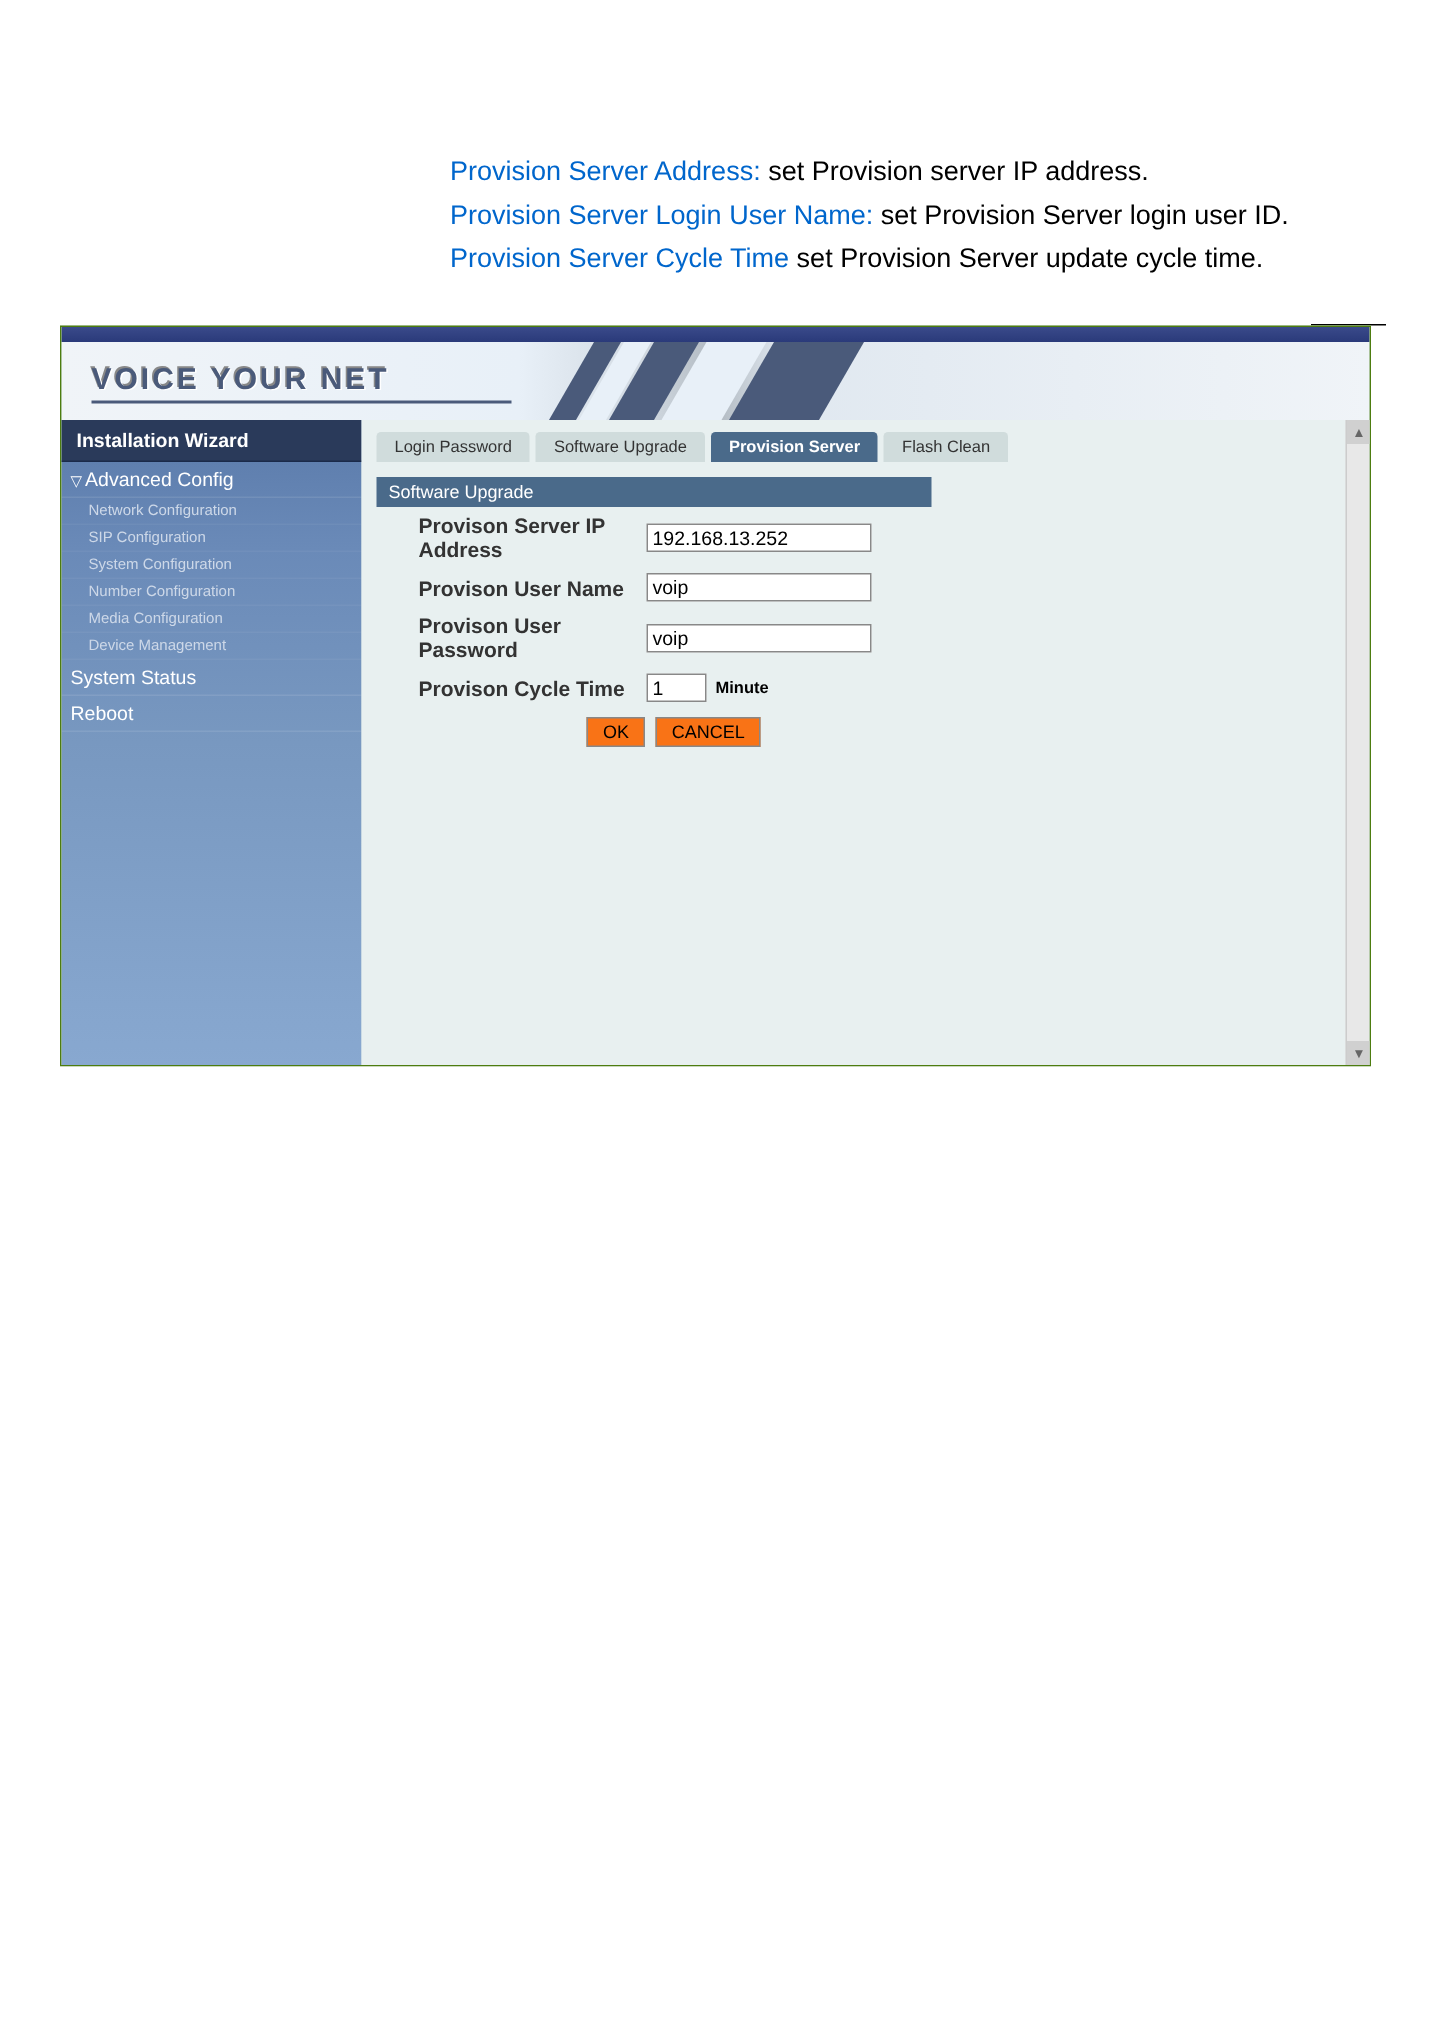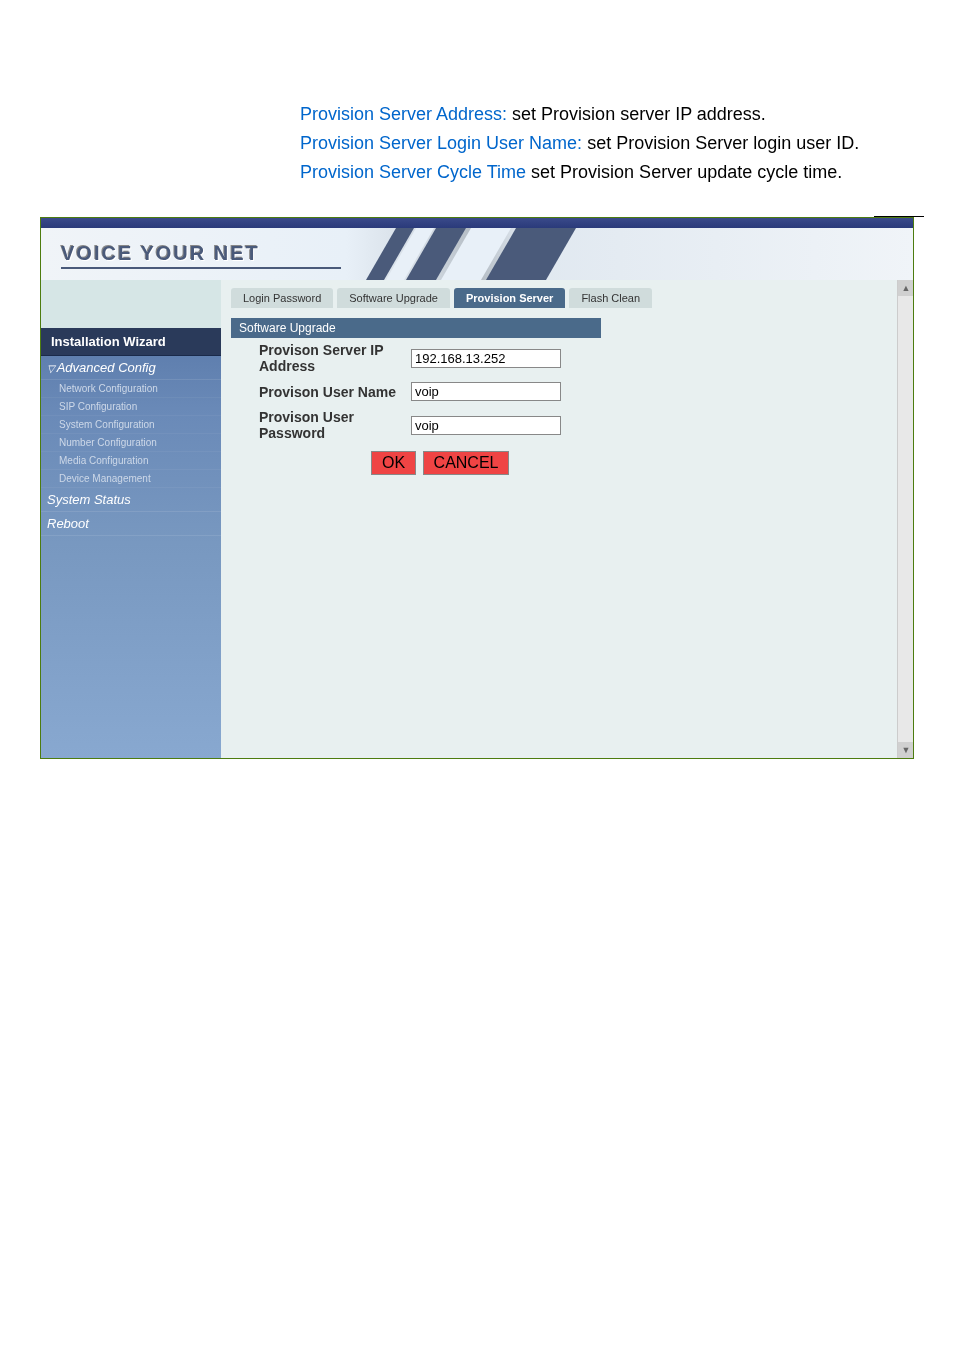--- a/index.html
+++ b/index.html
@@ -45,40 +45,38 @@
   .slashes .sl {
     position: absolute;
     width: 18px;
     height: 52px;
     background: #4a5a7a;
     transform: skewX(-30deg);
   }
   .slashes .sl.w { background: #e8f0f8; }
   .content { display: flex; }
   .sidebar {
-    width: 180px;
+    width: 200px;
     background: linear-gradient(to bottom, #5a7aaa, #6a8ab8 20%, #7898c0 50%, #88a8d0 100%);
     padding: 0;
     min-height: 430px;
-    margin-top: 48px;
   }
   .nav-primary {
     background: #2a3a5a;
     color: #fff;
     font-size: 13px;
     font-weight: bold;
     padding: 6px 10px;
     border-bottom: 1px solid #1a2a4a;
   }
   .nav-section {
     color: #fff;
     font-size: 13px;
     padding: 4px 10px 4px 6px;
     border-bottom: 1px solid rgba(255,255,255,0.1);
-    font-style: italic;
   }
   .nav-section .tri { display: inline-block; margin-right: 2px; font-size: 10px; }
   .nav-sub {
     color: #cdd8e8;
     font-size: 10px;
     padding: 3px 10px 3px 18px;
     border-bottom: 1px solid rgba(255,255,255,0.05);
   }
   .main {
     flex: 1;
@@ -124,23 +122,23 @@
     font-size: 13px;
     padding: 1px 3px;
     border: 1px solid #888;
     background: #fff;
     width: 150px;
   }
   .form-input.small { width: 40px; }
   .form-unit { font-size: 11px; font-weight: bold; margin-left: 6px; }
   .buttons { padding: 6px 0 6px 140px; }
   .btn {
-    font-size: 16px;
+    font-size: 12px;
     padding: 2px 10px;
-    background: #ef4444;
+    background: #f97316;
     border: 1px solid #888;
     margin-right: 2px;
   }
   .scrolltrack {
     position: absolute;
     right: 0; top: 0;
     width: 16px;
     height: 100%;
     background: #e8e8e8;
     border-left: 1px solid #ccc;
@@ -206,20 +204,25 @@
         <input class="form-input" value="192.168.13.252" style="">
       </div>
       <div class="form-row">
         <div class="form-label">Provison User Name</div>
         <input class="form-input" value="voip" style="">
       </div>
       <div class="form-row">
         <div class="form-label">Provison User Password</div>
         <input class="form-input" value="voip" style="">
       </div>
+      <div class="form-row">
+        <div class="form-label">Provison Cycle Time</div>
+        <input class="form-input small" value="1" style="">
+        <span class="form-unit">Minute</span>
+      </div>
       <div class="buttons">
         <button class="btn">OK</button>
         <button class="btn">CANCEL</button>
       </div>
       <div class="scrolltrack">
         <div class="scroll-btn up">▲</div>
         <div class="scroll-btn down">▼</div>
       </div>
     </div>
   </div>

